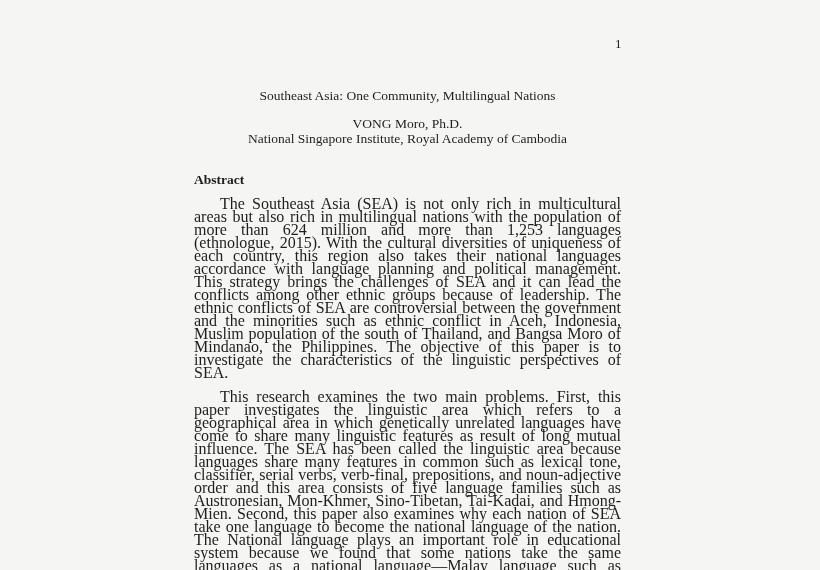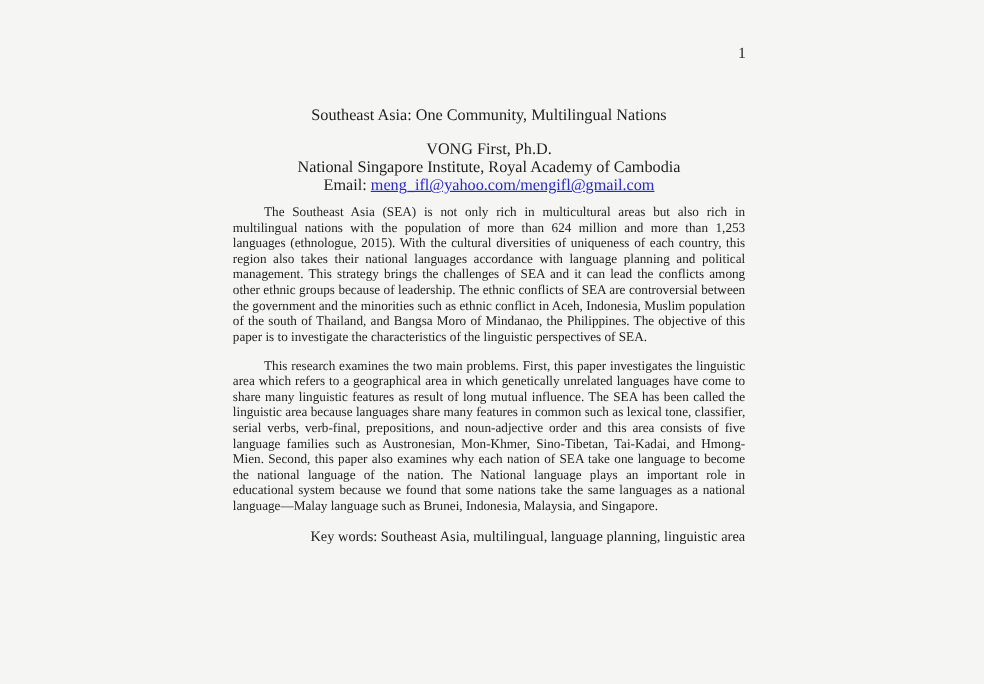--- a/index.html
+++ b/index.html
@@ -50,21 +50,21 @@
   .abstract-heading {
     margin: 26px 0 0 0;
     font-size: 13.5px;
     font-weight: bold;
     line-height: 15px;
   }
   .body-para {
     margin: 10px 0 0 0;
     text-align: justify;
     text-indent: 26px;
-    font-size: 11px;
+    font-size: 16px;
     line-height: 13px;
   }
   .body-para + .body-para {
     margin-top: 11px;
   }
   .keywords {
     margin: 12px 0 0 0;
     font-size: 12px;
     line-height: 13px;
     text-align: right;
@@ -75,27 +75,25 @@
 
 <div class="page">
 
   <div class="page-number">1</div>
 
   <div class="content">
 
     <h1 class="title">Southeast Asia: One Community, Multilingual Nations</h1>
 
     <div class="author-block">
-      <div>VONG First, Ph.D.</div>
+      <div>VONG Moro, Ph.D.</div>
       <div>National Singapore Institute, Royal Academy of Cambodia</div>
-      <div>
-        <span>Email: </span><a class="email-link">meng_ifl@yahoo.com/mengifl@gmail.com</a>
-      </div>
     </div>
 
+    <h2 class="abstract-heading">Abstract</h2>
 
     <p class="body-para">The Southeast Asia (SEA) is not only rich in multicultural areas but also rich in multilingual nations with the population of more than 624 million and more than 1,253 languages (ethnologue, 2015). With the cultural diversities of uniqueness of each country, this region also takes their national languages accordance with language planning and political management. This strategy brings the challenges of SEA and it can lead the conflicts among other ethnic groups because of leadership. The ethnic conflicts of SEA are controversial between the government and the minorities such as ethnic conflict in Aceh, Indonesia, Muslim population of the south of Thailand, and Bangsa Moro of Mindanao, the Philippines. The objective of this paper is to investigate the characteristics of the linguistic perspectives of SEA.</p>
 
     <p class="body-para">This research examines the two main problems. First, this paper investigates the linguistic area which refers to a geographical area in which genetically unrelated languages have come to share many linguistic features as result of long mutual influence. The SEA has been called the linguistic area because languages share many features in common such as lexical tone, classifier, serial verbs, verb-final, prepositions, and noun-adjective order and this area consists of five language families such as Austronesian, Mon-Khmer, Sino-Tibetan, Tai-Kadai, and Hmong-Mien. Second, this paper also examines why each nation of SEA take one language to become the national language of the nation. The National language plays an important role in educational system because we found that some nations take the same languages as a national language—Malay language such as Brunei, Indonesia, Malaysia, and Singapore.</p>
 
 
     <p class="keywords">Key words: Southeast Asia, multilingual, language planning, linguistic area</p>
 
   </div>
 </div>

